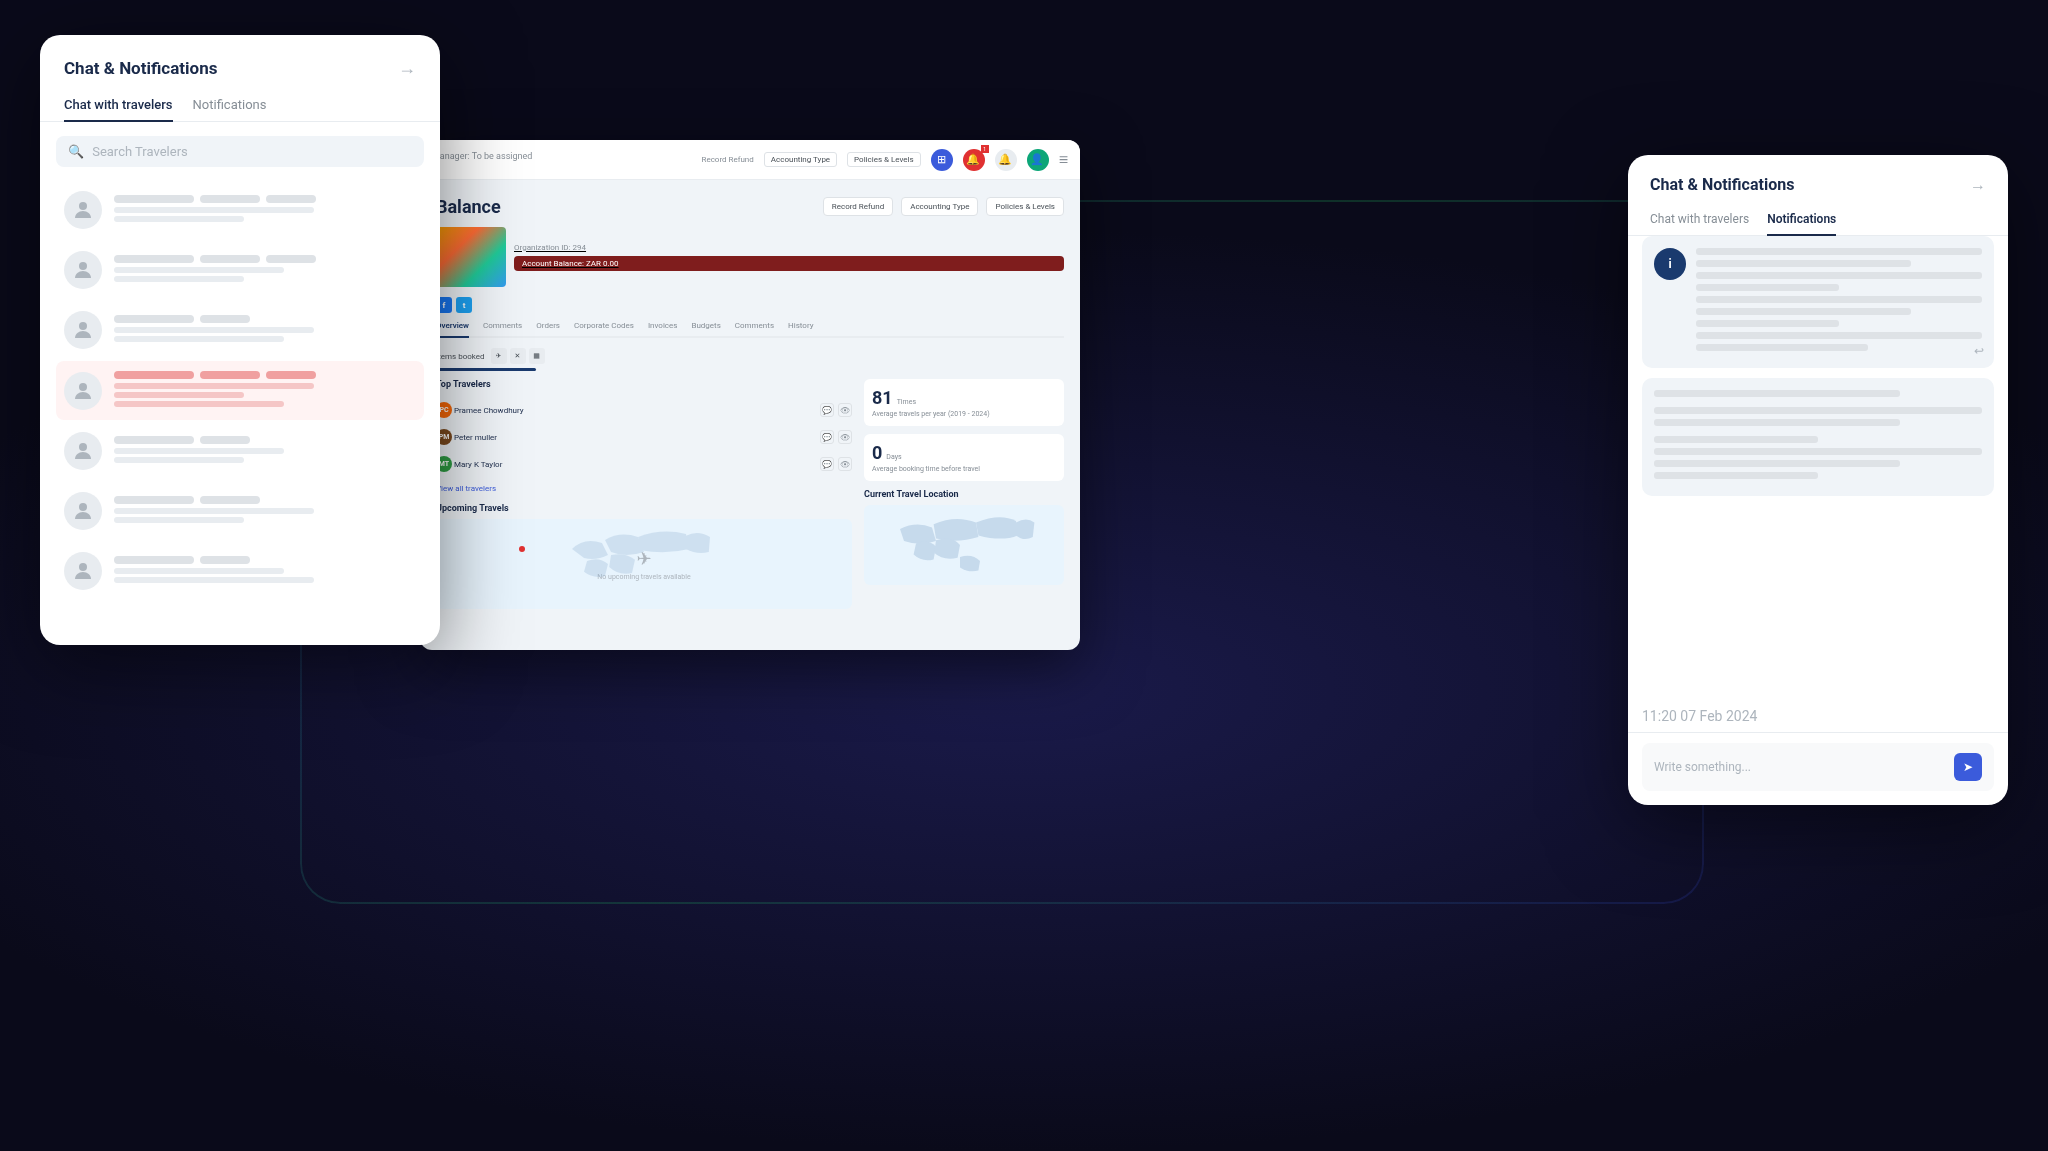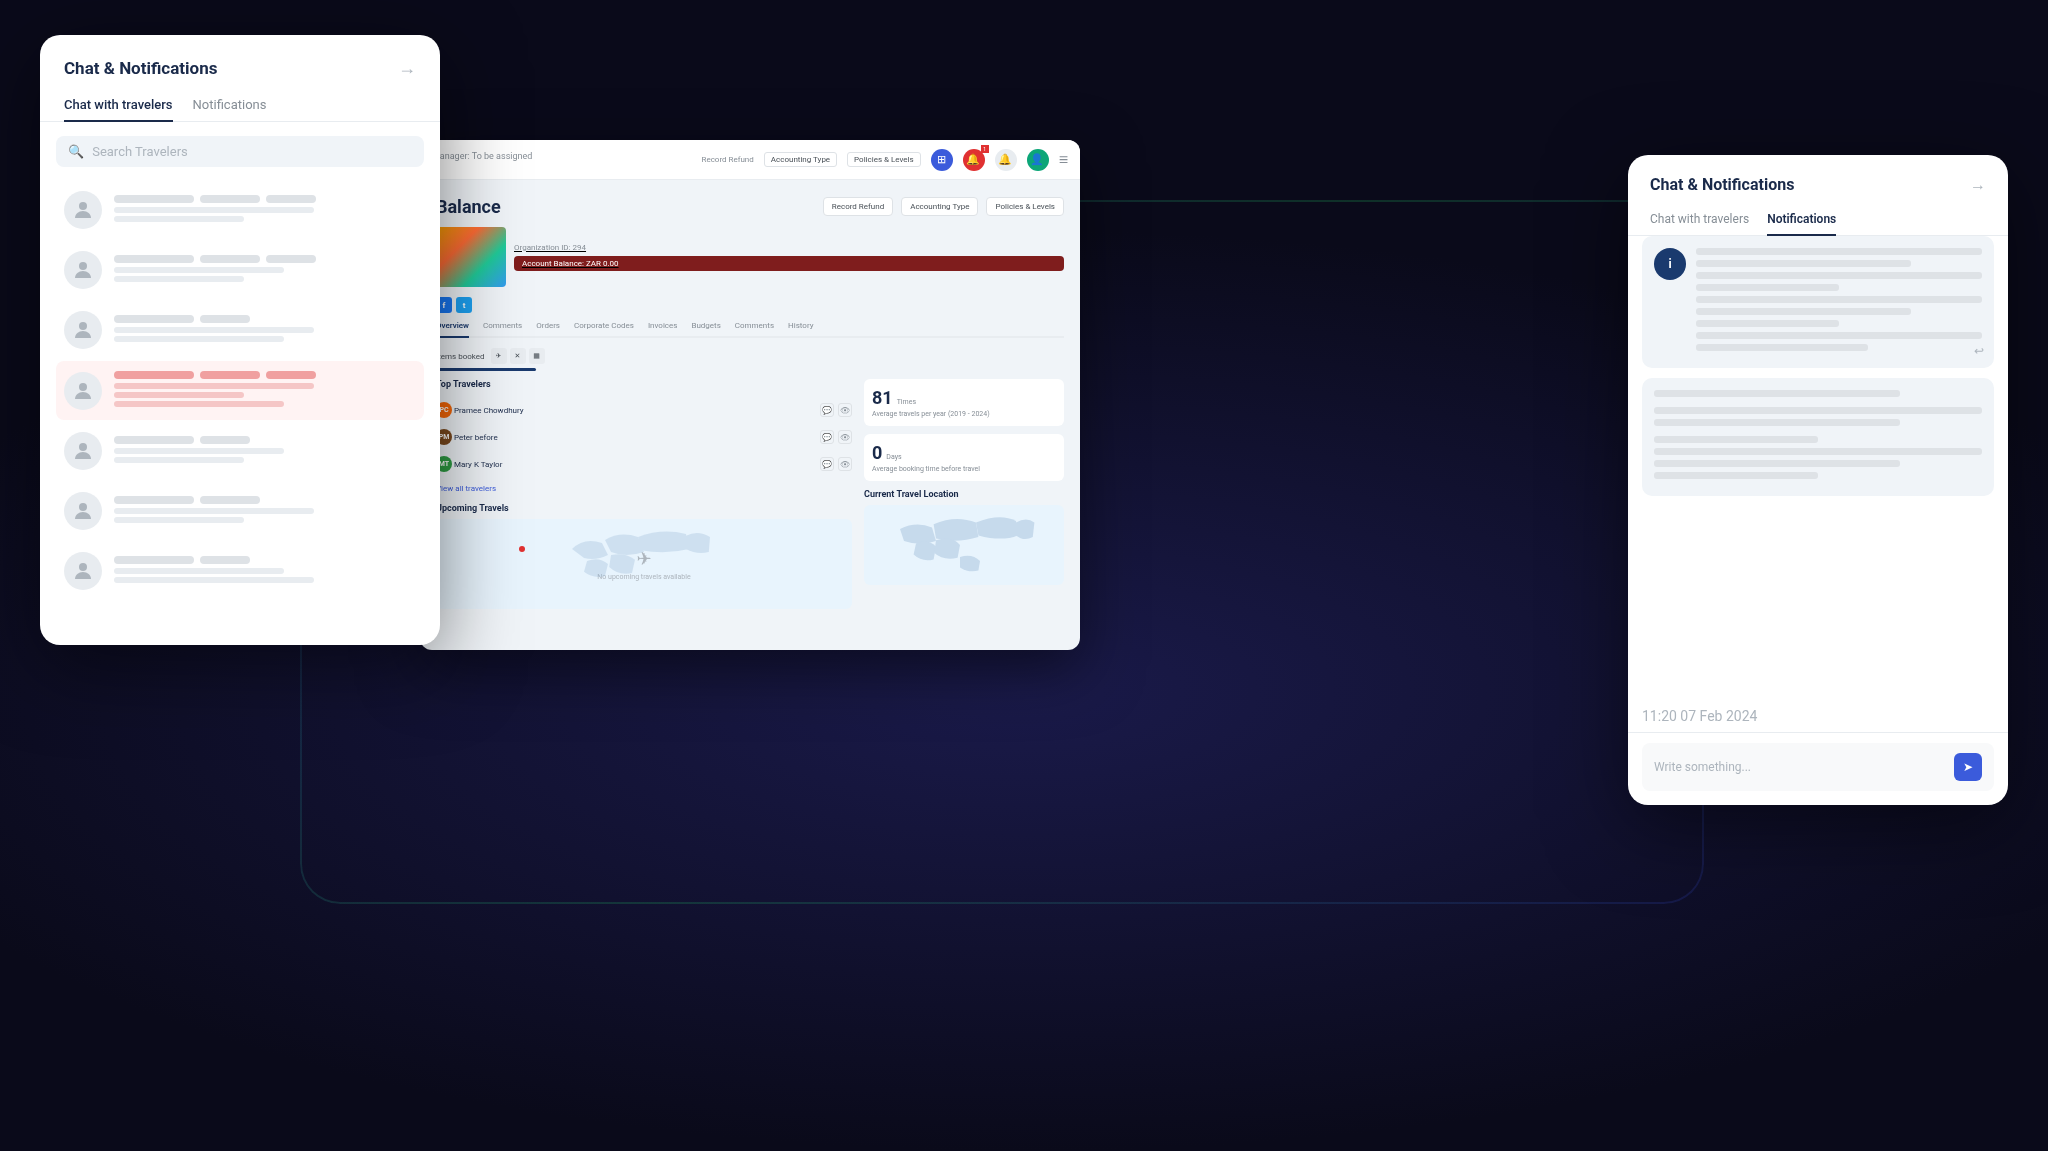--- a/index.html
+++ b/index.html
@@ -501,21 +501,21 @@
         <div class="traveler-row">
           <div class="traveler-avatar av-orange">PC</div>
           <div class="traveler-name">Pramee Chowdhury</div>
           <div class="traveler-actions">
             <div class="trav-ic">💬</div>
             <div class="trav-ic">👁</div>
           </div>
         </div>
         <div class="traveler-row">
           <div class="traveler-avatar av-brown">PM</div>
-          <div class="traveler-name">Peter before</div>
+          <div class="traveler-name">Peter muller</div>
           <div class="traveler-actions">
             <div class="trav-ic">💬</div>
             <div class="trav-ic">👁</div>
           </div>
         </div>
         <div class="traveler-row">
           <div class="traveler-avatar av-green">MT</div>
           <div class="traveler-name">Mary K Taylor</div>
           <div class="traveler-actions">
             <div class="trav-ic">💬</div>

